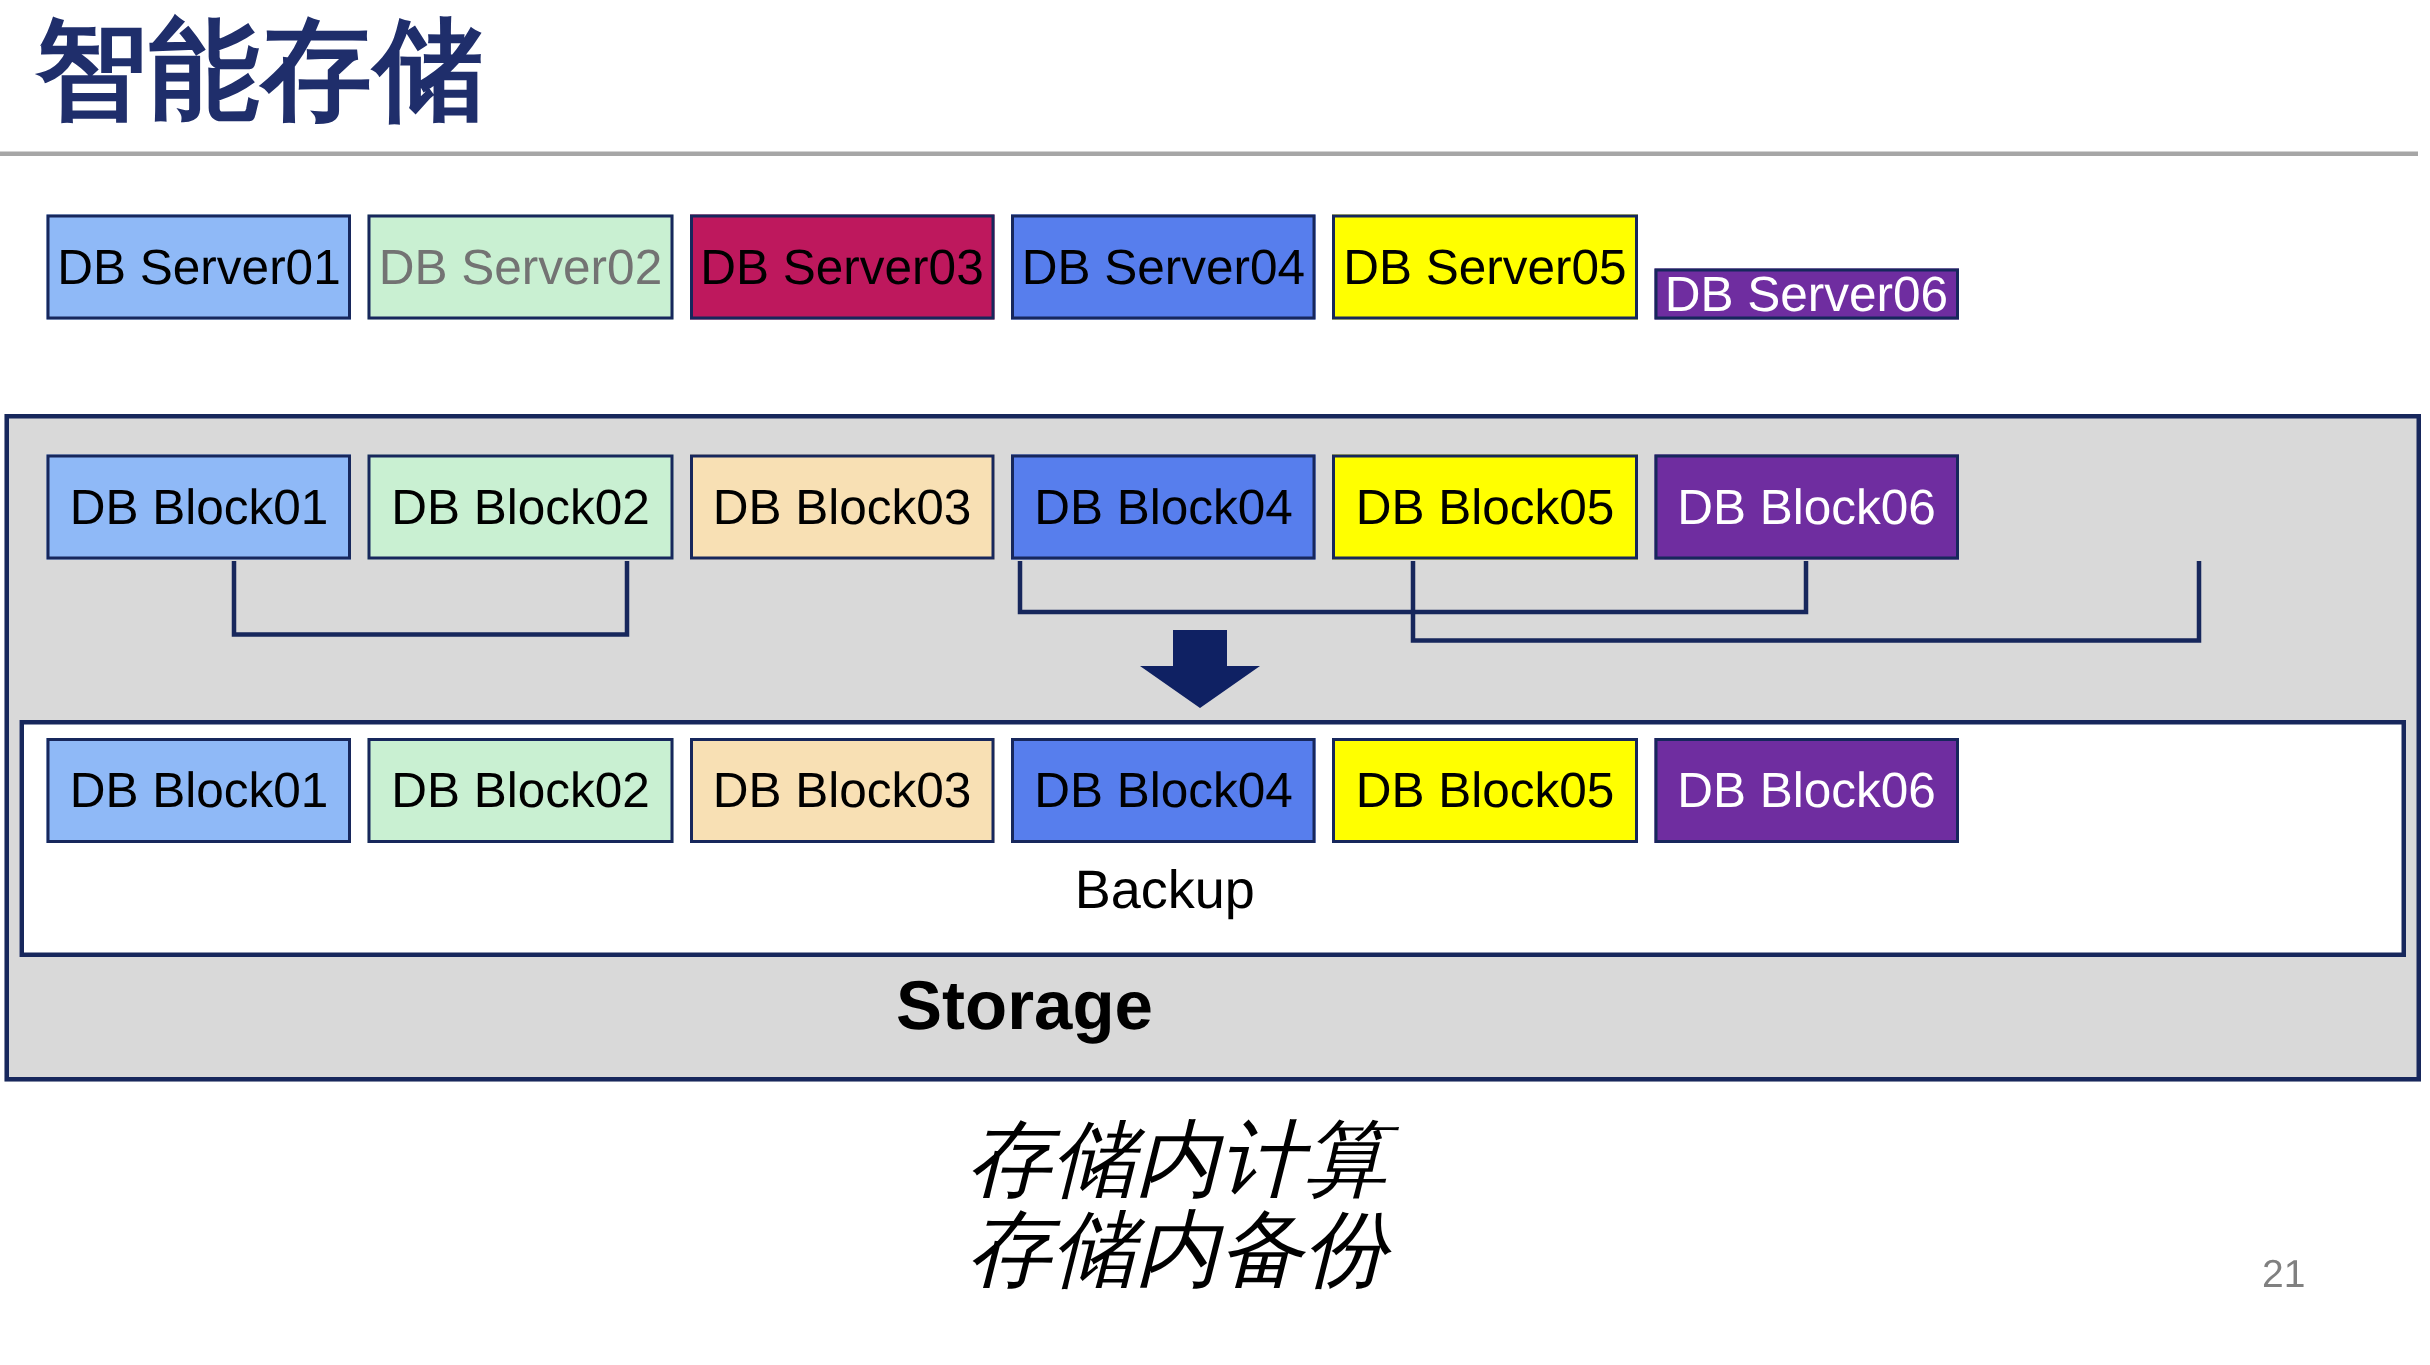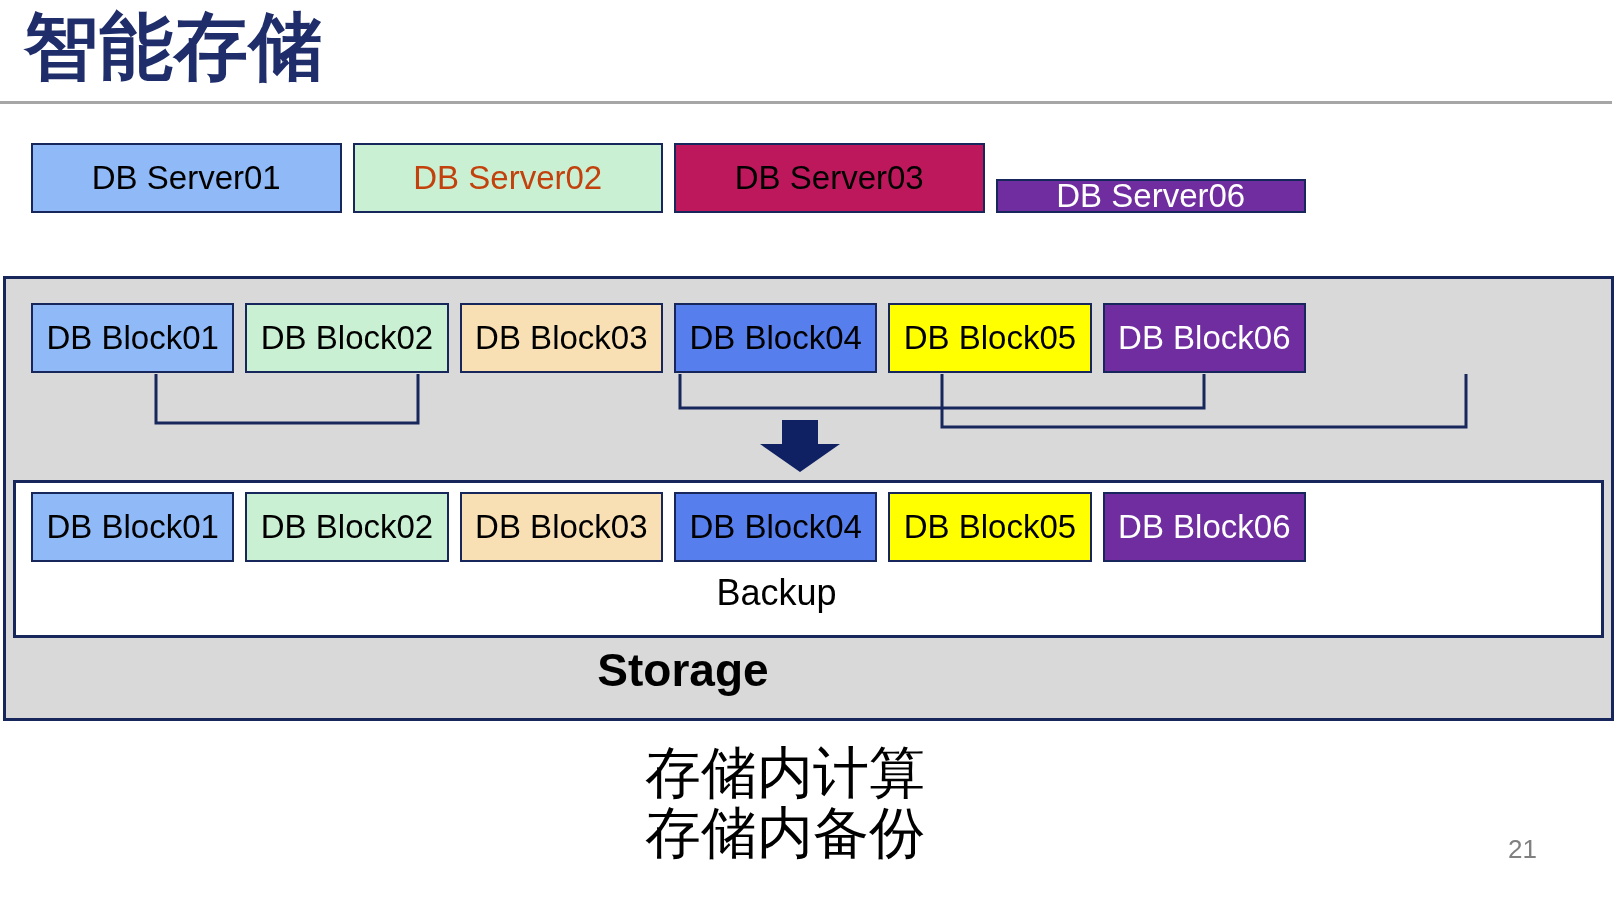--- a/index.html
+++ b/index.html
@@ -39,37 +39,39 @@
   }
   .backup-label{
     position:absolute;left:13px;top:572px;width:1527px;text-align:center;font-size:36px;
   }
   .storage-label{
     position:absolute;left:3px;top:643px;width:1360px;text-align:center;
     font-size:46px;font-weight:bold;
   }
   .captions{
     position:absolute;left:0;top:743px;width:1570px;text-align:center;
-    font-size:56px;line-height:60px;
+    font-size:56px;line-height:60px;font-style:italic;
   }
   .page-number{position:absolute;left:1508px;top:834px;font-size:26px;color:var(--page-gray);}
   svg.overlay{position:absolute;left:0;top:0;pointer-events:none;}
   svg.overlay path.connector{stroke:var(--border-navy);stroke-width:3;fill:none;}
   svg.overlay path.arrow{fill:var(--arrow-navy);stroke:none;}
 </style>
 </head>
 <body>
 
 <div class="title">智能存储</div>
 <div class="divider"></div>
 
 <div class="row server-row">
   <div class="box" style="background: rgb(143, 185, 247); color: rgb(0, 0, 0);">DB Server01</div>
-  <div class="box" style="background: rgb(201, 240, 210); color: #c2410c;">DB Server02</div>
+  <div class="box" style="background: rgb(201, 240, 210); color: #737373;">DB Server02</div>
   <div class="box" style="background: #be185d; color: rgb(0, 0, 0);">DB Server03</div>
+  <div class="box" style="background: rgb(87, 126, 237); color: rgb(0, 0, 0);">DB Server04</div>
+  <div class="box" style="background: rgb(255, 255, 0); color: rgb(0, 0, 0);">DB Server05</div>
   <div class="box" style="background: rgb(111, 45, 160); color: rgb(255, 255, 255); margin-top: 36px;">DB Server06</div>
 </div>
 
 <div class="storage-container"></div>
 
 <div class="row block-row-top">
   <div class="box" style="background: rgb(143, 185, 247); color: rgb(0, 0, 0);">DB Block01</div>
   <div class="box" style="background: rgb(201, 240, 210); color: rgb(0, 0, 0);">DB Block02</div>
   <div class="box" style="background: rgb(248, 224, 180); color: rgb(0, 0, 0);">DB Block03</div>
   <div class="box" style="background: rgb(87, 126, 237); color: rgb(0, 0, 0);">DB Block04</div>

